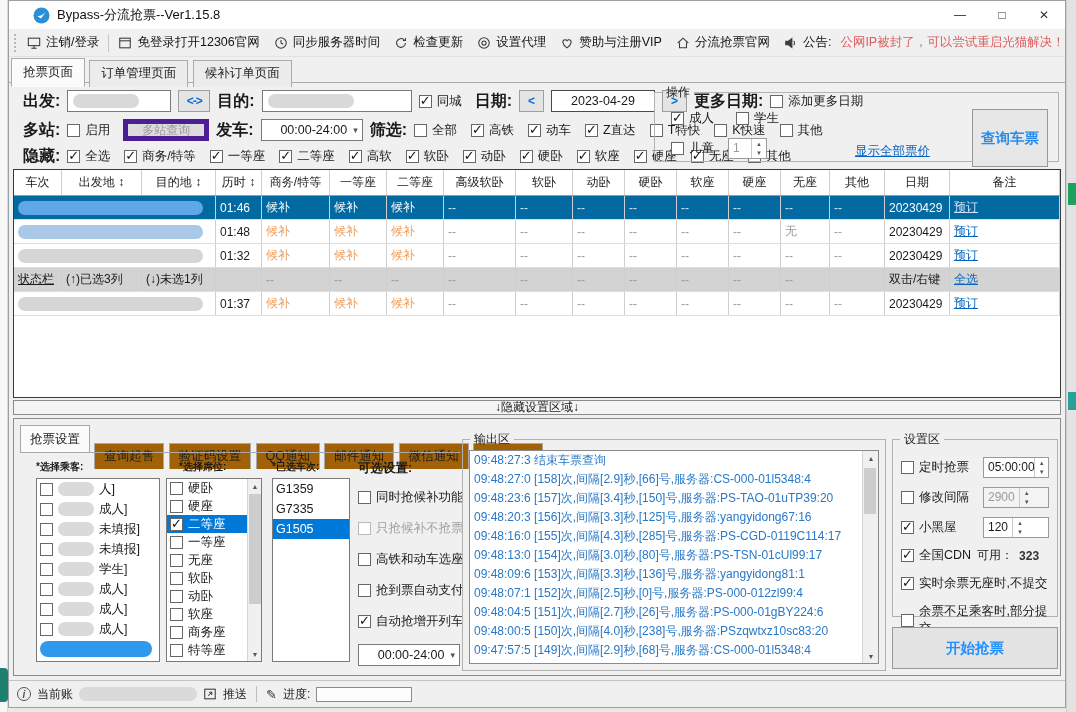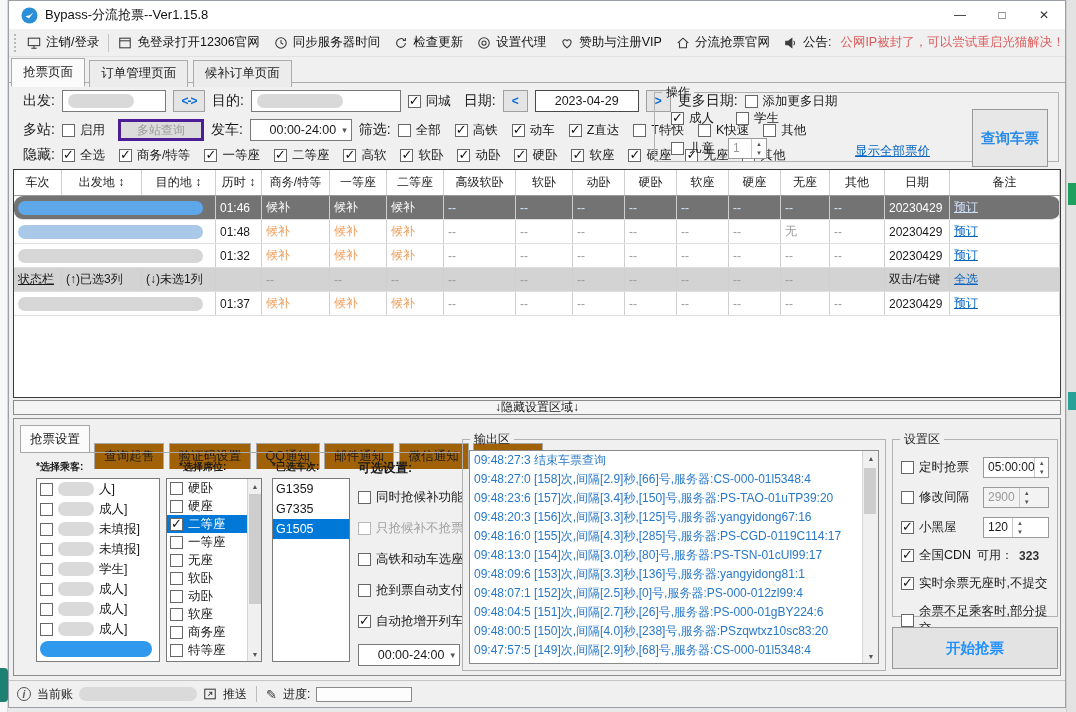--- a/index.html
+++ b/index.html
@@ -9,21 +9,21 @@
   
   .bg-left { position:absolute; left:0; top:0; width:8px; height:712px; background:#f7f7f7; border-right:1px solid #d8d8d8; }
   .bg-left .teal { position:absolute; left:0; top:668px; width:8px; height:34px; background:#1d8070; border-radius:0 4px 4px 0; }
   .bg-right { position:absolute; right:0; top:0; width:10px; height:712px; background:#e3e3e3; border-left:1px solid #cfcfcf; }
   .bg-right .green { position:absolute; left:1px; top:183px; width:9px; height:22px; background:#1fa05f; }
   .bg-right .teal { position:absolute; left:1px; top:392px; width:9px; height:18px; background:#2aa198; }
 
   .window { position:absolute; left:8px; top:0; width:1058px; height:708px; background:#f0f0f0; border:1px solid #9aa0a6; }
 
   
-  .titlebar { position:absolute; left:0; top:0; right:0; height:28px; background:#ffffff; display:flex; align-items:center; padding-left:12px; }
+  .titlebar { position:absolute; left:0; top:0; right:0; height:28px; background:#ffffff; display:flex; align-items:center; padding-left:24px; }
   .titlebar .logo { width:17px; height:17px; margin-right:7px; }
   .titlebar .title { font-size:13px; color:#111; }
   .win-controls { position:absolute; right:0; top:0; height:28px; display:flex; }
   .win-btn { width:42px; height:28px; display:flex; align-items:center; justify-content:center; font-size:12px; color:#333; }
 
   
   .toolbar { position:absolute; left:0; top:28px; right:0; height:28px; background:#f0f0f0; border-bottom:1px solid #e2e2e2; display:flex; align-items:center; padding-left:3px; white-space:nowrap; }
   .grip { width:3px; height:18px; border-left:2px dotted #b8b8b8; margin:0 3px 0 2px; }
   .tb-item { display:inline-flex; align-items:center; gap:5px; padding:0 7px; font-size:12.5px; color:#141414; height:24px; }
   .tb-item svg { flex:0 0 auto; }
@@ -32,28 +32,28 @@
 
   
   .tabbar { position:absolute; left:0; top:57px; right:0; height:25px; padding-left:2px; border-bottom:1px solid #ababab; }
   .tab { display:inline-block; padding:4px 11px 5px; font-size:12.5px; background:#ececec; border:1px solid #ababab; border-bottom:none; margin-right:1px; position:relative; top:1px; color:#222; }
   .tab.active { background:#fbfbfb; padding-top:5px; top:0; border-bottom:1px solid #fbfbfb; z-index:2; }
 
   
   .form { position:absolute; left:0; top:82px; right:0; height:86px; }
   .frow { position:absolute; left:14px; display:flex; align-items:center; gap:7px; white-space:nowrap; }
   .frow1 { top:7px; } .frow2 { top:36px; } .frow3 { top:63px; }
-  .flabel { font-weight:400; font-size:14px; }
+  .flabel { font-weight:700; font-size:16px; }
   .ibox { background:#fff; border:1px solid #7a7a7a; height:22px; display:flex; align-items:center; padding:0 5px; }
   .ibox.depart { width:104px; } .ibox.dest { width:150px; }
   .mini-btn { height:22px; background:#e4e4e4; border:1px solid #9f9f9f; color:#0a6cd6; font-weight:700; display:inline-flex; align-items:center; justify-content:center; }
   .swap { width:32px; letter-spacing:-1px; }
   .nav { width:25px; }
   .datebox { width:104px; height:22px; background:#fff; border:1px solid #4a4a4a; display:flex; align-items:center; justify-content:center; font-size:12.5px; }
-  .btn-disabled { height:22px; width:86px; background:#dcdcdc; border:3px solid #4c1d95; color:#9a9a9a; display:inline-flex; align-items:center; justify-content:center; font-size:12px; }
+  .btn-disabled { height:22px; width:86px; background:#dcdcdc; border:5px solid #4c1d95; color:#9a9a9a; display:inline-flex; align-items:center; justify-content:center; font-size:12px; }
   .dropdown { height:22px; background:#fff; border:1px solid #7a7a7a; display:inline-flex; align-items:center; justify-content:flex-end; padding:0 4px 0 6px; font-size:12.5px; }
   .dd-time { width:102px; }
   .dropdown .chev { color:#555; font-size:9px; margin-left:6px; }
 
   .check-item { display:inline-flex; align-items:center; gap:5px; margin-right:6px; font-size:12.5px; }
   .check-group { display:inline-flex; align-items:flex-end; gap:8px; }
   .cb { width:13px; height:13px; background:#fff; border:1px solid #676767; display:inline-block; position:relative; flex:0 0 auto; }
   .cb.checked::after { content:"✓"; position:absolute; left:0px; top:-3px; font-size:13px; font-weight:700; color:#111; }
   .cb.disabled { border-color:#b9b9b9; }
   .check-item.dis span:last-child { color:#a0a0a0; }
@@ -78,21 +78,21 @@
   .tgrid { display:grid; grid-template-columns:48px 80px 74px 46px 68px 57px 57px 72px 57px 52px 52px 52px 52px 49px 55px 65px minmax(0,1fr); }
   .th { padding:4px 2px; text-align:center; border-right:1px solid #cfcfcf; font-size:12px; white-space:nowrap; overflow:hidden; }
   .thead { border-bottom:1px solid #9a9a9a; }
   .td { padding:4px 4px; border-right:1px solid #cfcfcf; font-size:12px; white-space:nowrap; overflow:hidden; display:flex; align-items:center; }
   .t-row { border-bottom:1px solid #dedede; height:24px; }
   .span3 { grid-column:1 / span 3; }
   .wait { color:#ee9c5a; }
   .dim { color:#9b9b9b; }
   .link { color:#0563c1; text-decoration:underline; }
   .uline { text-decoration:underline; }
-  .t-row.selected { background:#737373; color:#fff;border-radius:9px; }
+  .t-row.selected { background:#0369a1; color:#fff; }
   .t-row.selected .wait { color:#ffffff; }
   .t-row.selected .dim { color:#d6e6f8; }
   .t-row.selected .link { color:#cfe0fb; }
   .t-row.status { background:#d3d3d3; }
   .blob { background:#d4d4d4; border-radius:8px; height:14px; }
   .blob-row { width:96%; background:#d6d6d6; }
   .blob-blue { background:#aac9e8; }
   .blob-sel { width:96%; background:#5ea7e8; }
 
   

